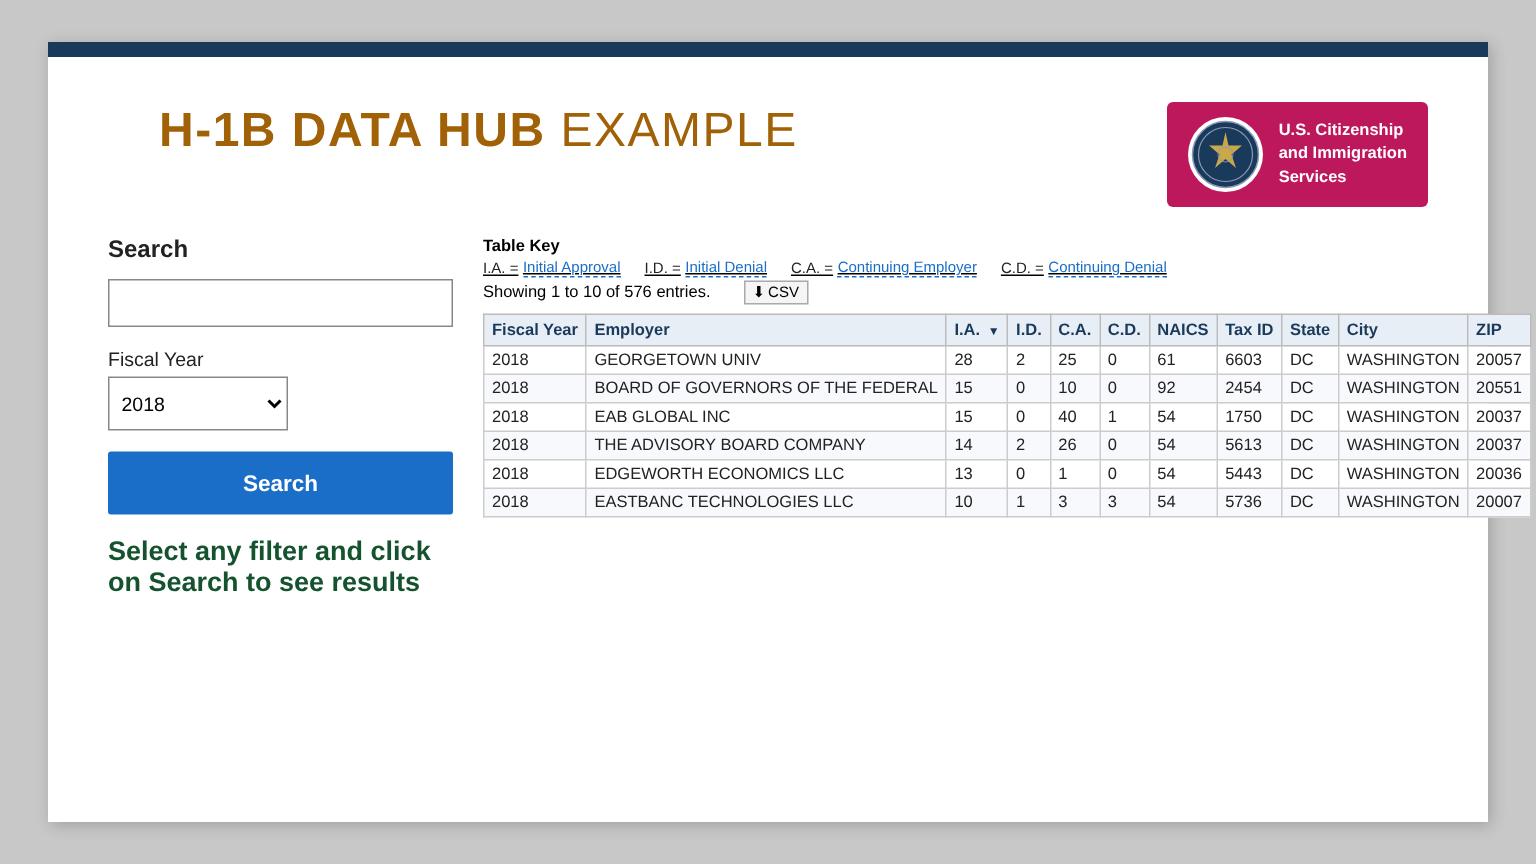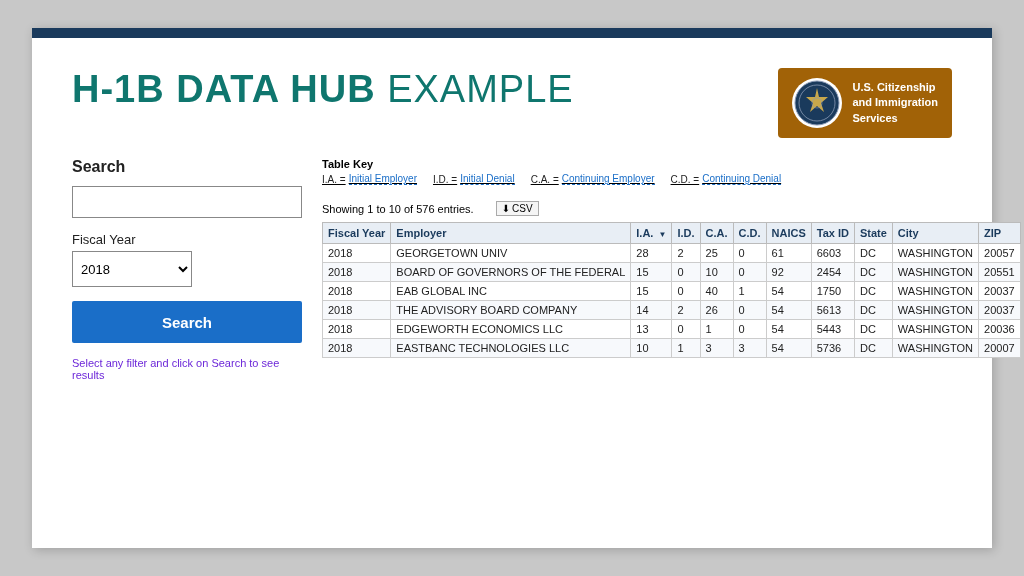--- a/index.html
+++ b/index.html
@@ -30,31 +30,32 @@
       padding: 30px 40px 30px 40px;
       position: relative;
     }
     .title-row {
       display: flex;
       align-items: flex-start;
       justify-content: space-between;
       margin-bottom: 20px;
     }
     .main-title {
-      font-size: 38px;
+      font-size: 32px;
       font-weight: 900;
-      color: #0f766e;
+      color: #a16207;
       text-transform: uppercase;
       letter-spacing: 1px;
+      margin-left: 34px;
     }
     .main-title .example {
       font-weight: 400;
     }
     .uscis-logo {
-      background: #a16207;
+      background: #be185d;
       display: flex;
       align-items: center;
       padding: 10px 14px;
       border-radius: 4px;
       gap: 10px;
     }
     .uscis-seal {
       width: 50px;
       height: 50px;
       background: #fff;
@@ -144,31 +145,32 @@
       font-size: 15px;
       font-weight: bold;
       border: none;
       width: 100%;
       height: 42px;
       cursor: pointer;
       border-radius: 2px;
       margin-bottom: 14px;
     }
     .hint-text {
-      font-size: 11px;
-      color: #6d28d9;
+      font-size: 18px;
+      color: #14532d;
+      font-weight: bold;
     }
     
     .right-panel {
       flex: 1;
       min-width: 0;
     }
     .table-key {
       font-size: 11px;
-      margin-bottom: 16px;
+      margin-bottom: 2px;
     }
     .table-key .key-title {
       font-weight: bold;
       margin-bottom: 3px;
     }
     .table-key .key-items {
       display: flex;
       gap: 16px;
       flex-wrap: wrap;
       text-decoration: underline;
@@ -290,21 +292,21 @@
         <div class="hint-text">Select any filter and click on Search to see results</div>
       </div>
 
       <div class="right-panel">
 
         <div class="table-key">
           <div class="key-title">Table Key</div>
           <div class="key-items">
             <span class="key-item">
               <span class="key-abbr">I.A. =</span>
-              <span class="key-link">Initial Employer</span>
+              <span class="key-link">Initial Approval</span>
             </span>
             <span class="key-item">
               <span class="key-abbr">I.D. =</span>
               <span class="key-link">Initial Denial</span>
             </span>
             <span class="key-item">
               <span class="key-abbr">C.A. =</span>
               <span class="key-link">Continuing Employer</span>
             </span>
             <span class="key-item">

